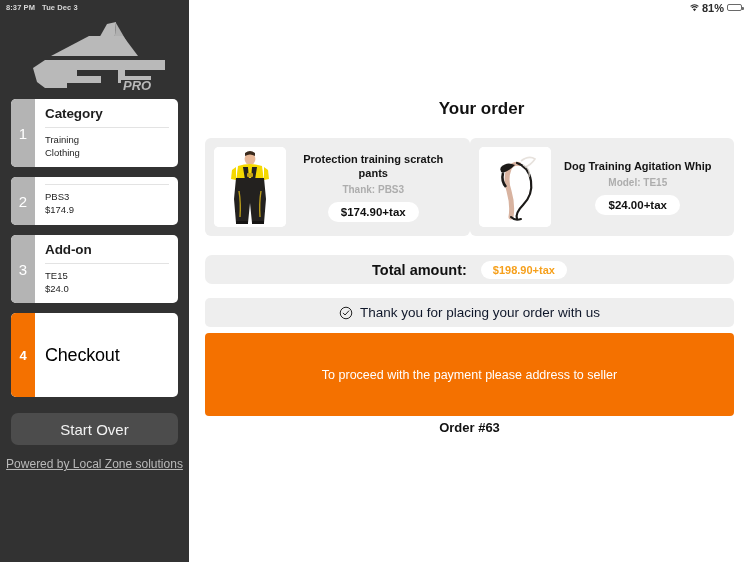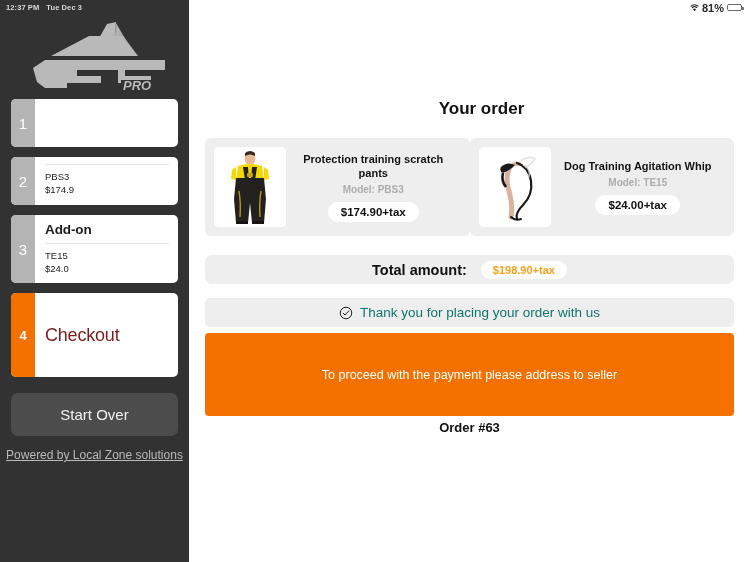--- a/index.html
+++ b/index.html
@@ -61,26 +61,26 @@
   .step-divider { height: 1px; background: #e3e3e3; margin-right: 9px; }
   .step-lines { padding-top: 6px; }
   .step-line { font-size: 9.5px; color: #1d1d1d; line-height: 12.5px; }
 
   .step.active { min-height: 84px; align-items: stretch; }
   .step.active .step-num { background: #f47100; font-weight: 700; font-size: 13px; }
   .step.active .step-body {
     display: flex; align-items: center; padding: 0 0 0 10px;
   }
   .step.active .step-title-active {
-    font-size: 18px; color: #7f1d1d; font-weight: 400; letter-spacing: -.2px;
+    font-size: 18px; color: #000000; font-weight: 400; letter-spacing: -.2px;
   }
 
   .startover {
     margin: 6px 11px 0 11px;
-    height: 43px;
+    height: 32px;
     background: #4c4c4c;
     border-radius: 7px;
     display: flex; align-items: center; justify-content: center;
     color: #f2f2f2;
     font-size: 15px;
     cursor: pointer;
   }
   .powered {
     margin-top: 12px;
     text-align: center;
@@ -180,21 +180,21 @@
 
   .thanks-bar {
     margin: 14px 16px 0 16px;
     background: #eeeeee;
     border-radius: 5px;
     height: 29px;
     display: flex; align-items: center; justify-content: center;
     gap: 7px;
   }
   .check-ico { width: 14px; height: 14px; display: block; }
-  .thanks-text { font-size: 13.5px; color: #0f766e; }
+  .thanks-text { font-size: 13.5px; color: #0f172a; }
 
   .notice {
     margin: 6px 16px 0 16px;
     background: #f47100;
     border-radius: 4px;
     height: 83px;
     display: flex; align-items: center; justify-content: center;
     color: #ffffff;
     font-size: 12.5px;
   }
@@ -207,39 +207,47 @@
   }
 </style>
 </head>
 <body>
 
 <div class="app">
 
   <aside class="sidebar">
 
     <div class="statusbar">
-      <span class="sb-time">12:37 PM</span>
+      <span class="sb-time">8:37 PM</span>
       <span class="sb-date">Tue Dec 3</span>
     </div>
 
     <div class="logo-wrap">
       <svg class="logo-svg" viewBox="0 0 160 74">
         <path d="M92 4 L101 2 L99 26 L78 29 Z" fill="#b9b9b9"></path>
         <path d="M99 27 L101 3 L112 22 L109 29 Z" fill="#b0b0b0"></path>
         <path d="M36 36 L74 16 L108 16 L123 36 Z" fill="#b9b9b9"></path>
         <path d="M18 48 L30 40 L150 40 L150 50 L110 50 L110 56 L136 56 L136 63 L103 63 L103 50 L62 50 L62 56 L86 56 L86 63 L52 63 L52 68 L30 68 L22 62 Z" fill="#b9b9b9"></path>
         <path d="M106 60 L150 60 L150 71 L106 71 Z" fill="#323232"></path>
         <text x="108" y="70" font-family="Liberation Sans, sans-serif" font-size="13" font-weight="bold" font-style="italic" fill="#b9b9b9">PRO</text>
       </svg>
     </div>
 
     <div class="steps">
 
       <div class="step">
         <div class="step-num">1</div>
+        <div class="step-body">
+          <div class="step-title">Category</div>
+          <div class="step-divider"></div>
+          <div class="step-lines">
+            <div class="step-line">Training</div>
+            <div class="step-line">Clothing</div>
+          </div>
+        </div>
       </div>
 
       <div class="step">
         <div class="step-num">2</div>
         <div class="step-body">
           <div class="step-divider"></div>
           <div class="step-lines">
             <div class="step-line">PBS3</div>
             <div class="step-line">$174.9</div>
           </div>
@@ -307,21 +315,21 @@
             <path d="M22 31 L50 31 L52 52 L50 76 L38 76 L36 56 L34 76 L22 76 L20 52 Z" fill="#23211f"></path>
             <rect x="33" y="26" width="6" height="4" rx="1" fill="#c8a416"></rect>
             <path d="M25 44 Q27 56 26 70" stroke="#b79a1a" stroke-width="1.4" fill="none"></path>
             <path d="M47 44 Q45 56 46 70" stroke="#b79a1a" stroke-width="1.4" fill="none"></path>
             <rect x="22" y="74" width="12" height="3" fill="#151413"></rect>
             <rect x="38" y="74" width="12" height="3" fill="#151413"></rect>
           </svg>
         </div>
         <div class="item-info">
           <div class="item-name">Protection training scratch pants</div>
-          <div class="item-model">Model: PBS3</div>
+          <div class="item-model">Thank: PBS3</div>
           <div class="price-pill">$174.90+tax</div>
         </div>
       </div>
 
       <div class="item-card">
         <div class="thumb">
           <svg viewBox="0 0 72 80">
             <rect width="72" height="80" fill="#ffffff"></rect>
             <path d="M30 22 Q26 32 30 44 Q34 58 32 70" stroke="#d8b3a0" stroke-width="5" fill="none" stroke-linecap="round"></path>
             <path d="M30 22 Q34 16 40 17" stroke="#d8b3a0" stroke-width="4" fill="none" stroke-linecap="round"></path>

